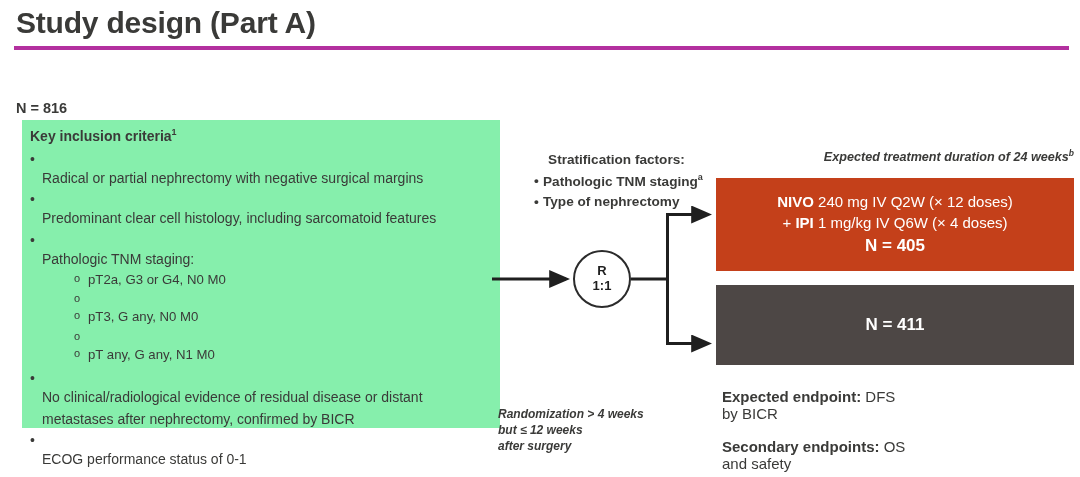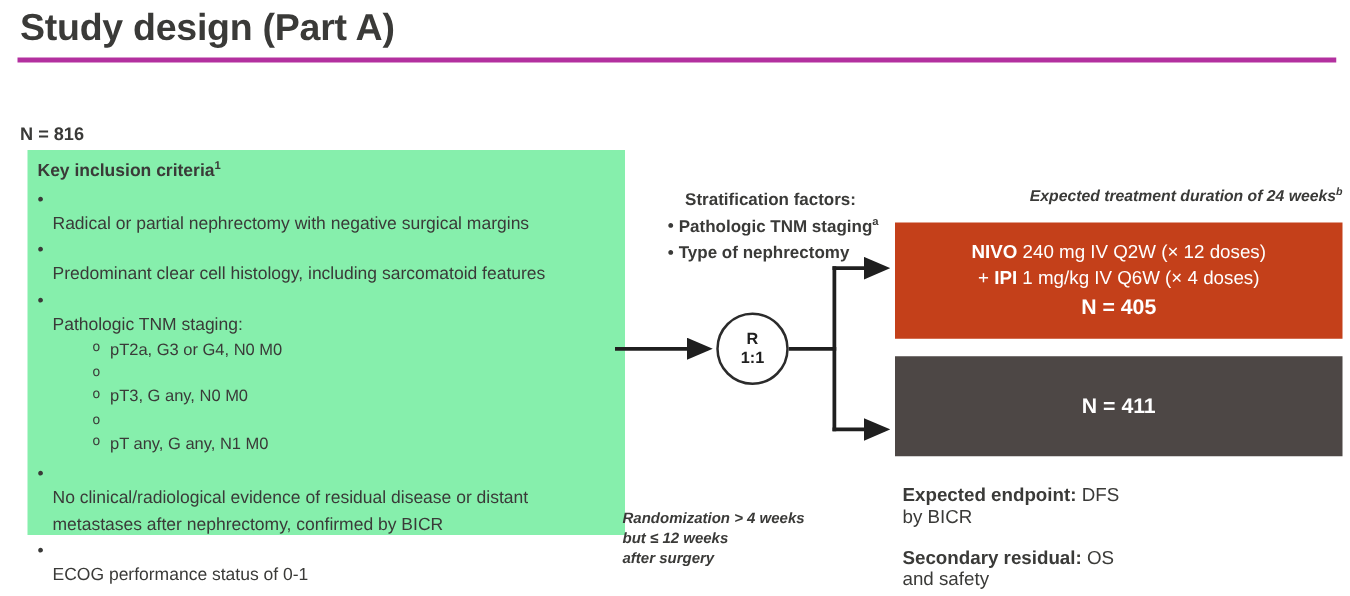--- a/index.html
+++ b/index.html
@@ -224,18 +224,18 @@
   </div>
 
   <div class="arm arm-placebo">
     <div class="l3">N = 411</div>
   </div>
 
   <div class="endpoint ep-primary">
     <b>Expected endpoint:</b><span> DFS by BICR</span>
   </div>
   <div class="endpoint ep-secondary">
-    <b>Secondary residual:</b><span> OS and safety</span>
+    <b>Secondary endpoints:</b><span> OS and safety</span>
   </div>
 
   <div class="footnote"></div>
 
 </div>
 
 </body></html>

